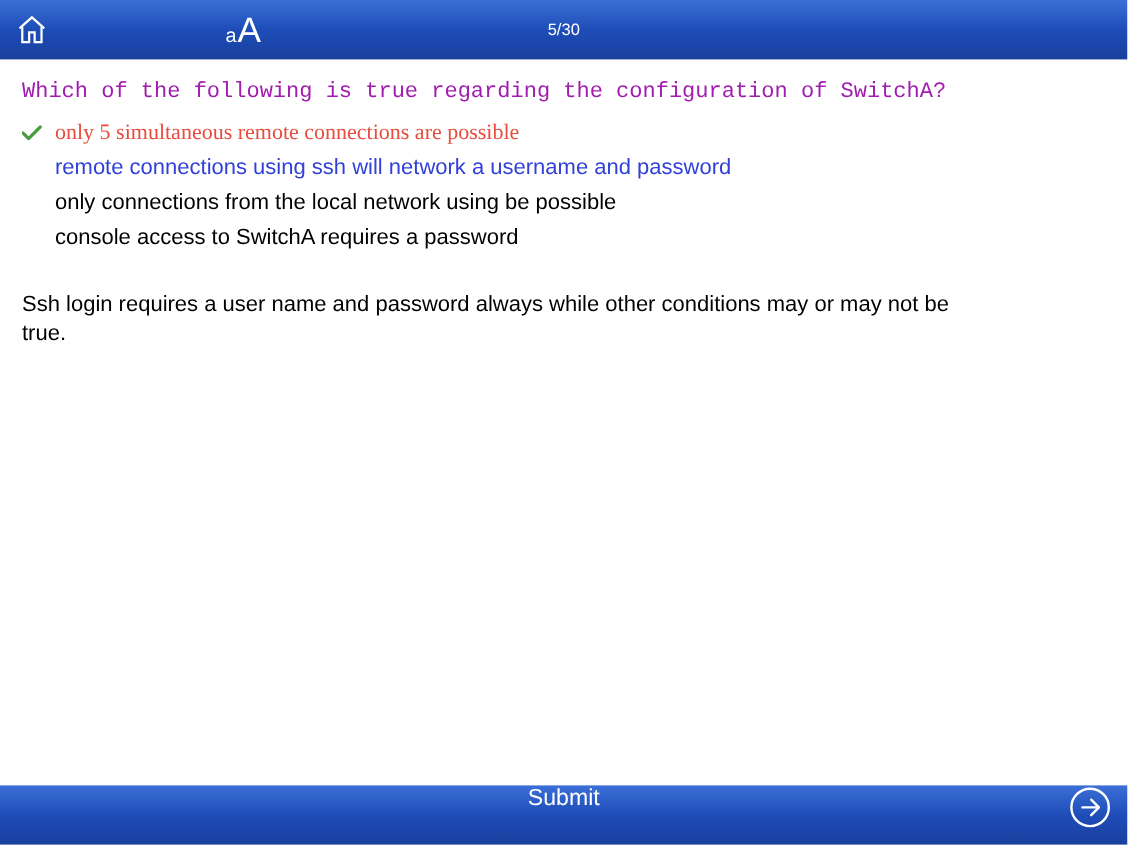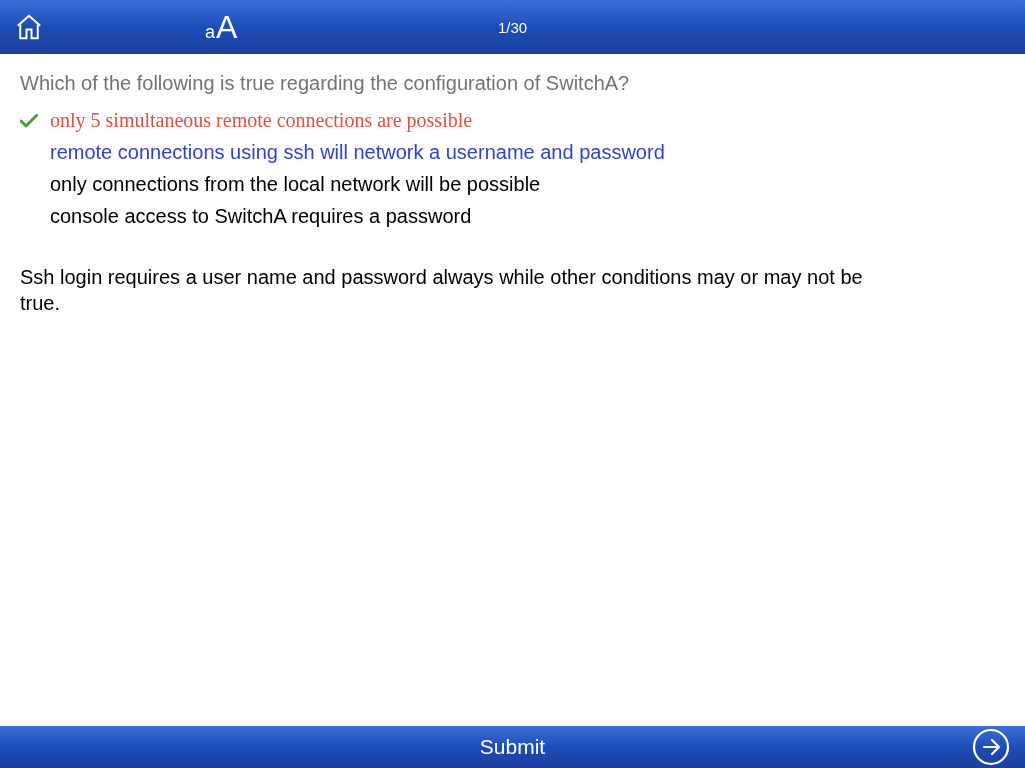--- a/index.html
+++ b/index.html
@@ -53,22 +53,23 @@
       font-size: 15px;
       font-weight: 400;
     }
     .content {
       flex: 1;
       padding: 18px 20px;
       color: #000000;
     }
     .question-text {
       font-size: 20px;
-      color: #737373;
+      color: #a21caf;
       margin-bottom: 14px;
+      font-family: Liberation Mono, monospace;
     }
     .answer-list {
       padding-left: 0;
     }
     .answer-row {
       display: flex;
       align-items: center;
       margin-bottom: 9px;
       cursor: pointer;
     }
@@ -100,24 +101,24 @@
       margin-top: 36px;
       font-size: 20px;
       color: #000000;
       line-height: 1.3;
       max-width: 850px;
     }
     .explanation-label {
       display: block;
     }
     .footer {
-      height: 42px;
+      height: 54px;
       background: linear-gradient(to bottom, #3b6fd6 0%, #1e4db8 50%, #1a3f9e 100%);
       display: flex;
-      align-items: center;
+      align-items: flex-start;
       justify-content: center;
       color: #ffffff;
       position: relative;
     }
     .submit-button {
       font-size: 21px;
       font-weight: 400;
       cursor: pointer;
     }
     .next-icon {
@@ -135,21 +136,21 @@
   <div class="home-icon">
     <svg viewBox="0 0 24 24" fill="none" stroke="#ffffff" stroke-width="1.6">
       <path d="M3 11 L12 3 L21 11"></path>
       <path d="M5 10 L5 21 L10 21 L10 14 L14 14 L14 21 L19 21 L19 10"></path>
     </svg>
   </div>
   <div class="font-size-control">
     <span class="small-a">a</span>
     <span class="big-a">A</span>
   </div>
-  <div class="page-counter">1/30</div>
+  <div class="page-counter">5/30</div>
 </div>
 
 <div class="content">
   <div class="question-text">Which of the following is true regarding the configuration of SwitchA?</div>
 
   <div class="answer-list">
     <div class="answer-row">
       <div class="answer-mark">
         <svg class="check-icon" viewBox="0 0 18 14">
           <path d="M1 7 L6 12 L17 1" stroke="#4a9e3f" stroke-width="3" fill="none" stroke-linecap="round" stroke-linejoin="round"></path>
@@ -158,21 +159,21 @@
       <div class="answer-text selected-wrong">only 5 simultaneous remote connections are possible</div>
     </div>
 
     <div class="answer-row">
       <div class="answer-mark"></div>
       <div class="answer-text correct">remote connections using ssh will network a username and password</div>
     </div>
 
     <div class="answer-row">
       <div class="answer-mark"></div>
-      <div class="answer-text normal">only connections from the local network will be possible</div>
+      <div class="answer-text normal">only connections from the local network using be possible</div>
     </div>
 
     <div class="answer-row">
       <div class="answer-mark"></div>
       <div class="answer-text normal">console access to SwitchA requires a password</div>
     </div>
   </div>
 
   <div class="explanation">
     <span>Ssh login requires a user name and password always while other conditions may or may not be true.</span>

